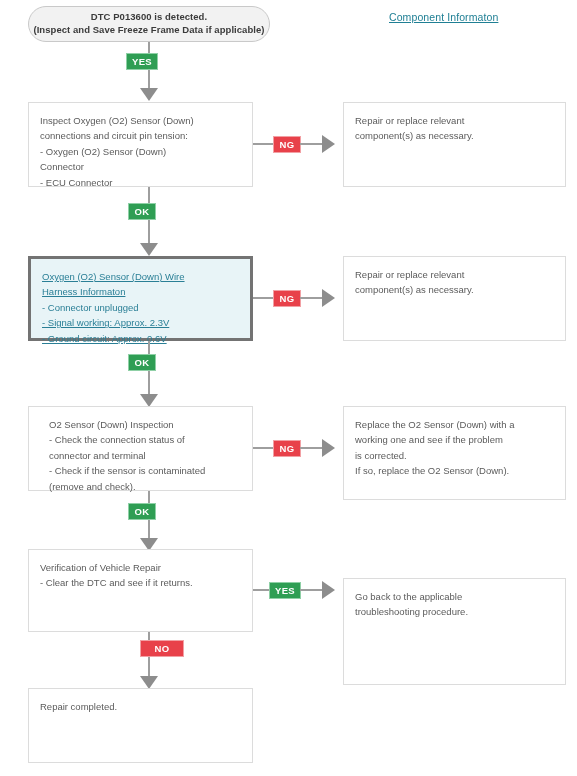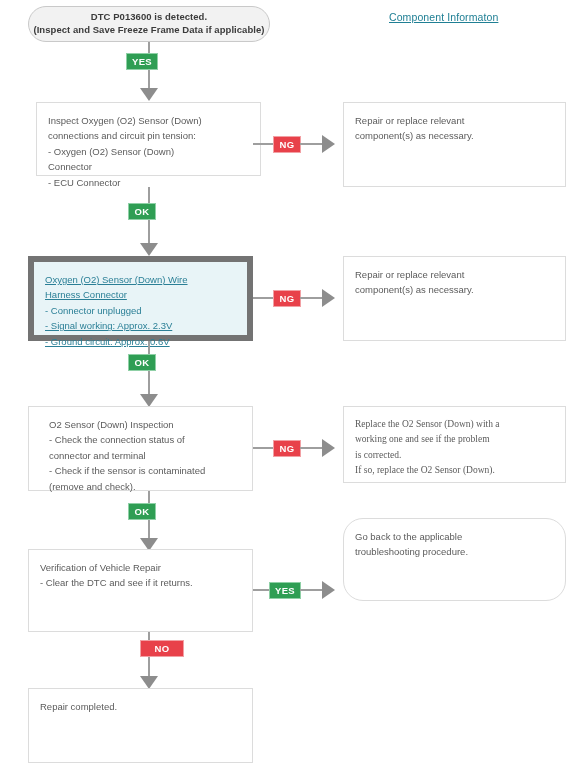--- a/index.html
+++ b/index.html
@@ -62,21 +62,21 @@
   }
 
   
   .pbox {
     border: 1px solid #dcdcdc;
     background: #ffffff;
     box-sizing: border-box;
     padding: 10px 10px 8px 11px;
   }
   .pbox.highlight {
-    border: 6px solid #737373;
+    border: 3px solid #737373;
     background: #e8f4f7;
   }
   .pbox .txt {
     font-size: 9.5px;
     color: #5b5b5b;
     line-height: 1.62;
     white-space: pre-wrap;
   }
   .pbox.highlight .txt {
     color: #2a7f96;
@@ -137,21 +137,21 @@
 
   <div class="abs start-node">
     <div class="line">DTC P013600 is detected.</div>
     <div class="line">(Inspect and Save Freeze Frame Data if applicable)</div>
   </div>
 
   <div class="abs vline" style="left:148px; top:42px; height:50px;"></div>
   <div class="abs badge yes" style="left:126px; top:53px; width:32px;">YES</div>
   <div class="abs arrow-down" style="left:140px; top:88px;"></div>
 
-  <div class="abs pbox" style="left:28px; top:102px; width:225px; height:74px;margin-left:8px;">
+  <div class="abs pbox" style="left:28px; top:102px; width:225px; height:85px;">
     <div class="txt">Inspect Oxygen (O2) Sensor (Down)
 connections and circuit pin tension:
 - Oxygen (O2) Sensor (Down)
 Connector
 - ECU Connector</div>
   </div>
 
   <div class="abs hline" style="left:253px; top:143px; width:35px;"></div>
   <div class="abs badge ng" style="left:273px; top:136px; width:28px;">NG</div>
   <div class="abs hline" style="left:300px; top:143px; width:22px;"></div>
@@ -160,21 +160,21 @@
     <div class="txt">Repair or replace relevant
 component(s) as necessary.</div>
   </div>
 
   <div class="abs vline" style="left:148px; top:187px; height:64px;"></div>
   <div class="abs badge ok" style="left:128px; top:203px; width:28px;">OK</div>
   <div class="abs arrow-down" style="left:140px; top:243px;"></div>
 
   <div class="abs pbox highlight" style="left:28px; top:256px; width:225px; height:85px;">
     <div class="txt u">Oxygen (O2) Sensor (Down) Wire</div>
-    <div class="txt u">Harness Connector</div>
+    <div class="txt u">Harness Informaton</div>
     <div class="txt">- Connector unplugged</div>
     <div class="txt u">- Signal working: Approx. 2.3V</div>
     <div class="txt u">- Ground circuit: Approx. 0.6V</div>
   </div>
 
   <div class="abs hline" style="left:253px; top:297px; width:35px;"></div>
   <div class="abs badge ng" style="left:273px; top:290px; width:28px;">NG</div>
   <div class="abs hline" style="left:300px; top:297px; width:22px;"></div>
   <div class="abs arrow-right" style="left:322px; top:289px;"></div>
   <div class="abs pbox" style="left:343px; top:256px; width:223px; height:85px;">
@@ -191,41 +191,41 @@
 - Check the connection status of
 connector and terminal
 - Check if the sensor is contaminated
 (remove and check).</div>
   </div>
 
   <div class="abs hline" style="left:253px; top:447px; width:35px;"></div>
   <div class="abs badge ng" style="left:273px; top:440px; width:28px;">NG</div>
   <div class="abs hline" style="left:300px; top:447px; width:22px;"></div>
   <div class="abs arrow-right" style="left:322px; top:439px;"></div>
-  <div class="abs pbox" style="left:343px; top:406px; width:223px; height:77px;font-family:Liberation Serif, serif;">
+  <div class="abs pbox" style="left:343px; top:406px; width:223px; height:94px;">
     <div class="txt">Replace the O2 Sensor (Down) with a
 working one and see if the problem
 is corrected.
 If so, replace the O2 Sensor (Down).</div>
   </div>
 
   <div class="abs vline" style="left:148px; top:491px; height:56px;"></div>
   <div class="abs badge ok" style="left:128px; top:503px; width:28px;">OK</div>
   <div class="abs arrow-down" style="left:140px; top:538px;"></div>
 
   <div class="abs pbox" style="left:28px; top:549px; width:225px; height:83px;">
     <div class="txt">Verification of Vehicle Repair
 - Clear the DTC and see if it returns.</div>
   </div>
 
   <div class="abs hline" style="left:253px; top:589px; width:25px;"></div>
   <div class="abs badge yes" style="left:269px; top:582px; width:32px;">YES</div>
   <div class="abs hline" style="left:300px; top:589px; width:22px;"></div>
   <div class="abs arrow-right" style="left:322px; top:581px;"></div>
-  <div class="abs pbox" style="left:343px; top:518px; width:223px; height:83px;border-radius:20px;">
+  <div class="abs pbox" style="left:343px; top:578px; width:223px; height:107px;">
     <div class="txt">Go back to the applicable
 troubleshooting procedure.</div>
   </div>
 
   <div class="abs vline" style="left:148px; top:632px; height:54px;"></div>
   <div class="abs badge no" style="left:140px; top:640px; width:44px;">NO</div>
   <div class="abs arrow-down" style="left:140px; top:676px;"></div>
 
   <div class="abs pbox" style="left:28px; top:688px; width:225px; height:75px;">
     <div class="txt">Repair completed.</div>

